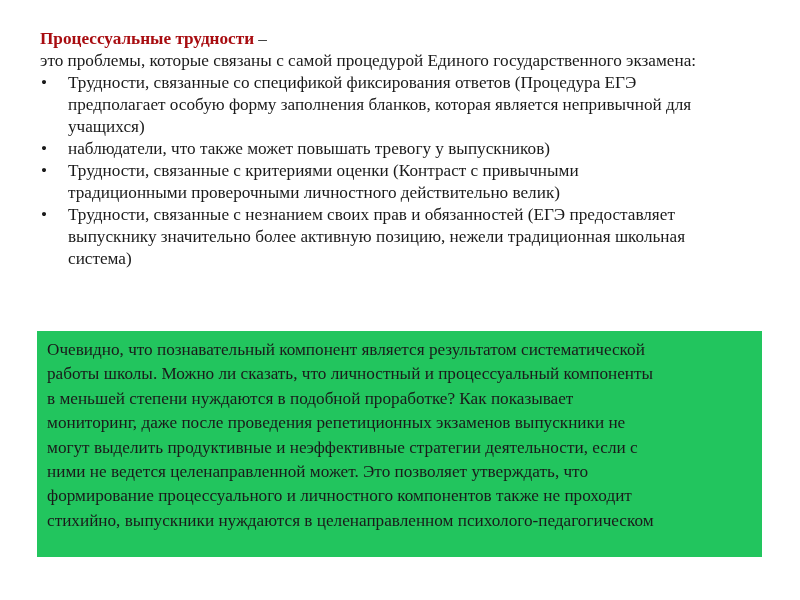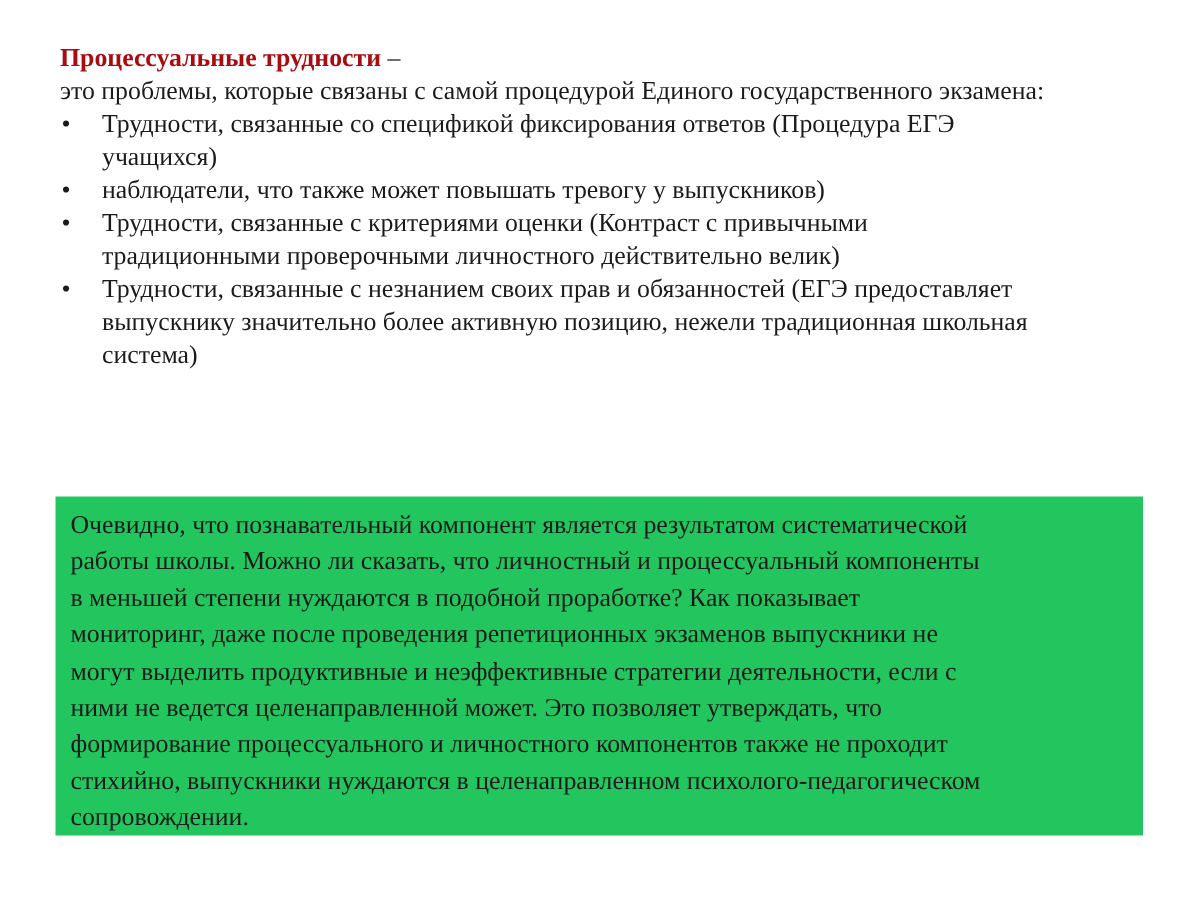--- a/index.html
+++ b/index.html
@@ -25,20 +25,21 @@
 
 <div class="top">
   <div>
     <span class="heading">Процессуальные трудности</span><span class="dash"> –</span>
   </div>
   <div class="intro">это проблемы, которые связаны с самой процедурой Единого государственного экзамена:</div>
   <ul class="bullets">
     <li>
       <span class="bullet">•</span>
       <div>Трудности, связанные со спецификой фиксирования ответов (Процедура ЕГЭ</div>
+      <div>предполагает особую форму заполнения бланков, которая является непривычной для</div>
       <div>учащихся)</div>
     </li>
     <li>
       <span class="bullet">•</span>
       <div>наблюдатели, что также может повышать тревогу у выпускников)</div>
     </li>
     <li>
       <span class="bullet">•</span>
       <div>Трудности, связанные с критериями оценки (Контраст с привычными</div>
       <div>традиционными проверочными личностного действительно велик)</div>
@@ -54,14 +55,13 @@
 
 <div class="box">
   <div>Очевидно, что познавательный компонент является результатом систематической</div>
   <div>работы школы. Можно ли сказать, что личностный и процессуальный компоненты</div>
   <div>в меньшей степени нуждаются в подобной проработке? Как показывает</div>
   <div>мониторинг, даже после проведения репетиционных экзаменов выпускники не</div>
   <div>могут выделить продуктивные и неэффективные стратегии деятельности, если с</div>
   <div>ними не ведется целенаправленной может. Это позволяет утверждать, что</div>
   <div>формирование процессуального и личностного компонентов также не проходит</div>
   <div>стихийно, выпускники нуждаются в целенаправленном психолого-педагогическом</div>
-  <div>сопровождении.</div>
 </div>
 
 </body></html>

